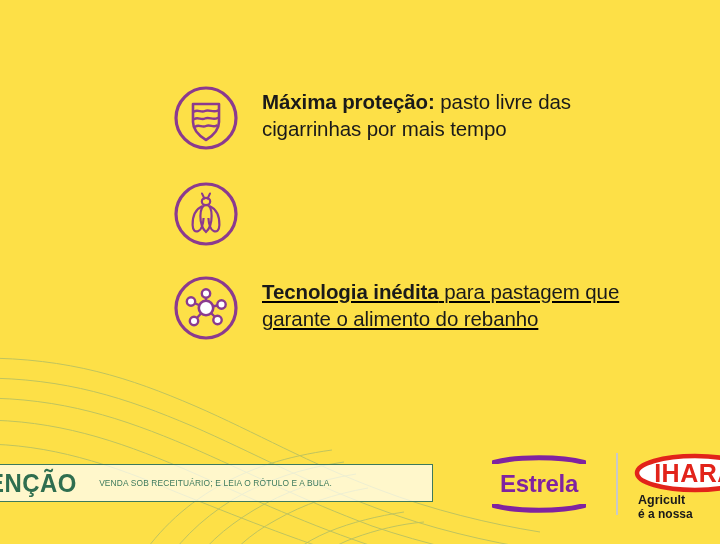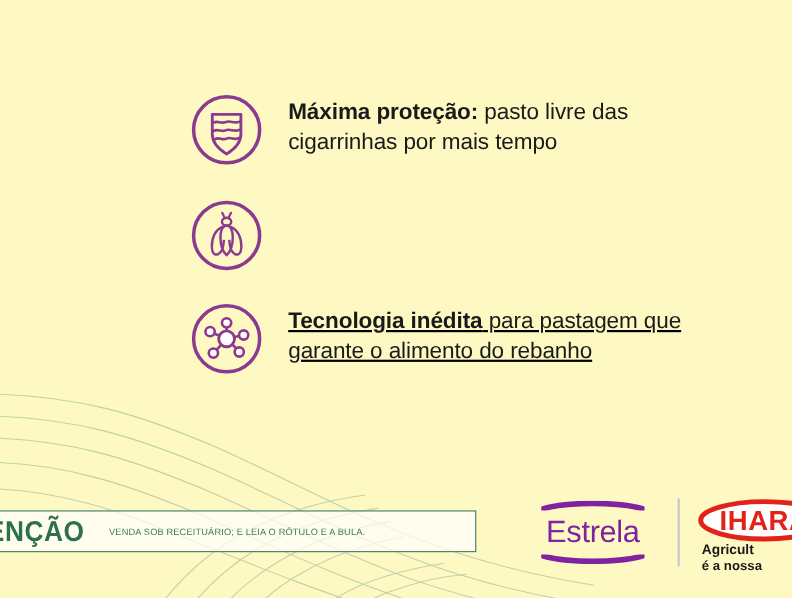--- a/index.html
+++ b/index.html
@@ -11,21 +11,21 @@
     height: 544px;
     background: #ffffff;
     font-family: "Liberation Sans", sans-serif;
     overflow: hidden;
     position: relative;
   }
 
   #poster {
     position: absolute;
     inset: 0;
-    background: #fef9c3;
+    background: #fde047;
     overflow: hidden;
   }
 
   
   #topo-bg {
     position: absolute;
     left: -20px;
     bottom: -30px;
     width: 560px;
     height: 230px;
@@ -121,22 +121,22 @@
 
   #estrela-logo {
     position: relative;
     width: 122px;
     height: 70px;
     display: flex;
     align-items: center;
     justify-content: center;
   }
   #estrela-wordmark {
-    font-size: 28px;
-    font-weight: 400;
+    font-size: 24px;
+    font-weight: 700;
     color: #8023A0;
     letter-spacing: -0.3px;
   }
   .estrela-arc {
     position: absolute;
     left: 14px;
     width: 94px;
     height: 9px;
   }
   .estrela-arc.top { top: 6px; }

